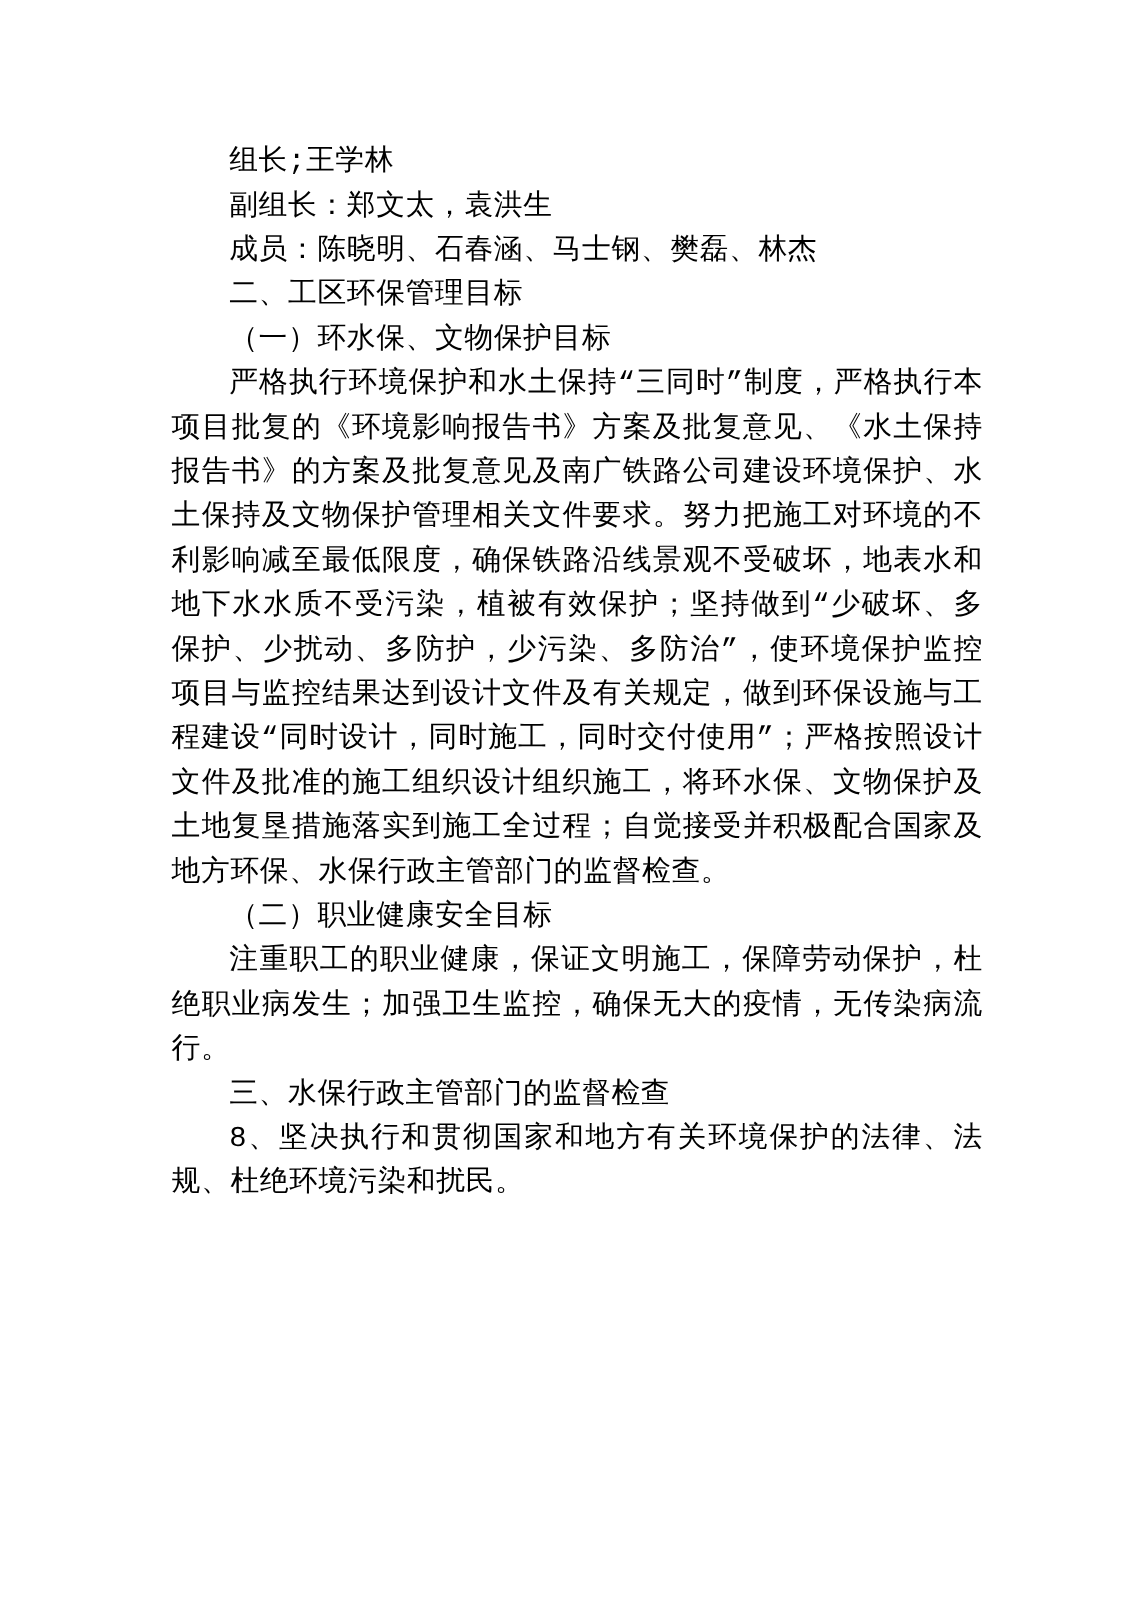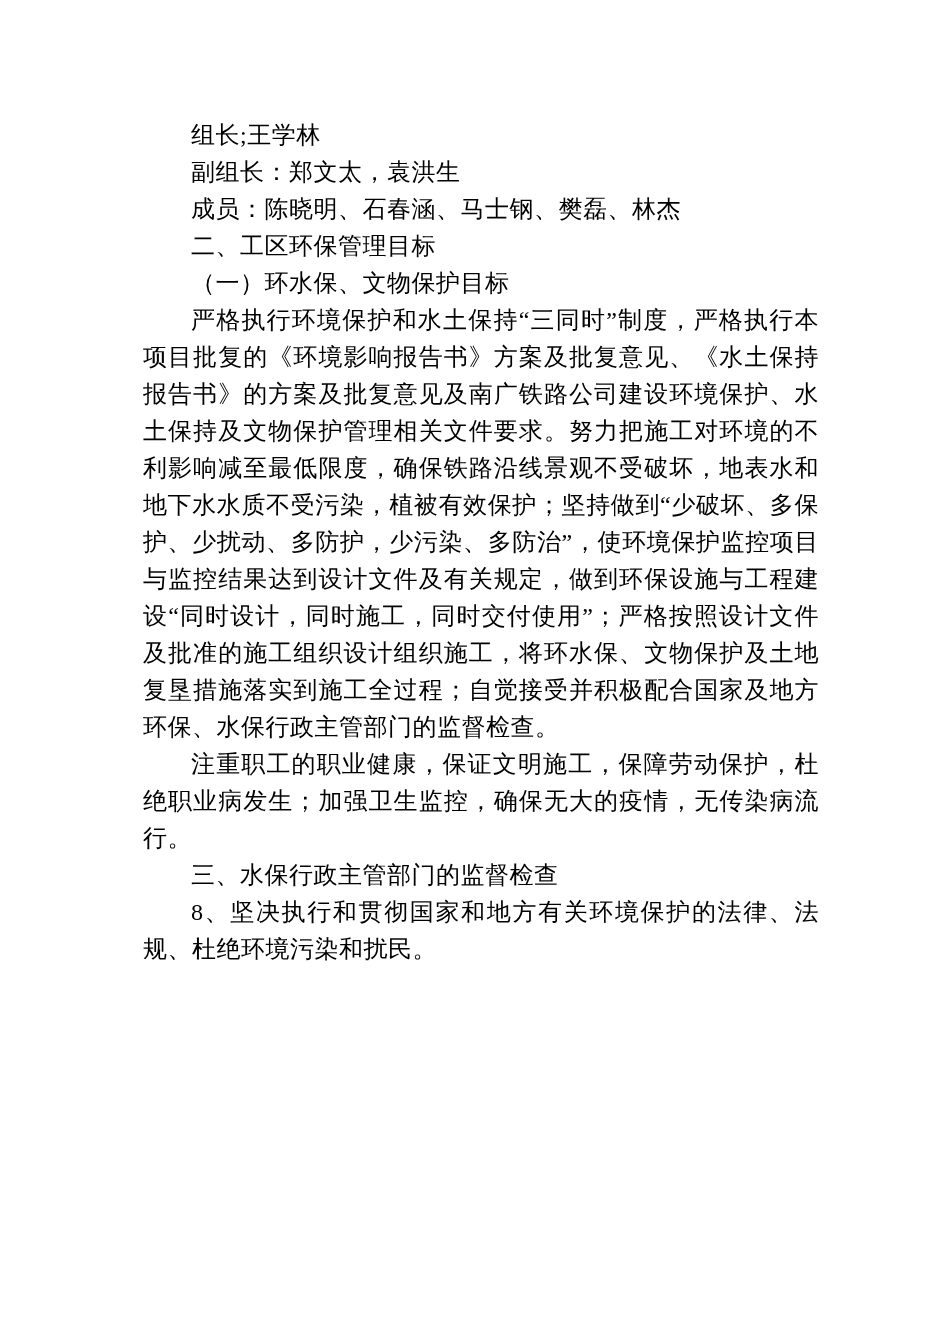--- a/index.html
+++ b/index.html
@@ -6,21 +6,21 @@
     margin: 0;
     padding: 0;
     background: #ffffff;
   }
   .page {
     position: relative;
     width: 950px;
     height: 1080px;
     background: #ffffff;
     color: #000000;
-    font-family: Liberation Serif, serif;
+    font-family: Liberation Mono, monospace;
     overflow: hidden;
   }
   .doc-body {
     position: absolute;
     left: 143px;
     top: 117px;
     width: 676px;
     font-size: 24px;
     line-height: 37px;
     text-align: justify;
@@ -46,20 +46,21 @@
 
 <div class="page">
 
   <div class="doc-body">
     <p class="para">组长;王学林</p>
     <p class="para">副组长：郑文太，袁洪生</p>
     <p class="para">成员：陈晓明、石春涵、马士钢、樊磊、林杰</p>
     <p class="para">二、工区环保管理目标</p>
     <p class="para">（一）环水保、文物保护目标</p>
     <p class="para">严格执行环境保护和水土保持“三同时”制度，严格执行本项目批复的《环境影响报告书》方案及批复意见、《水土保持报告书》的方案及批复意见及南广铁路公司建设环境保护、水土保持及文物保护管理相关文件要求。努力把施工对环境的不利影响减至最低限度，确保铁路沿线景观不受破坏，地表水和地下水水质不受污染，植被有效保护；坚持做到“少破坏、多保护、少扰动、多防护，少污染、多防治”，使环境保护监控项目与监控结果达到设计文件及有关规定，做到环保设施与工程建设“同时设计，同时施工，同时交付使用”；严格按照设计文件及批准的施工组织设计组织施工，将环水保、文物保护及土地复垦措施落实到施工全过程；自觉接受并积极配合国家及地方环保、水保行政主管部门的监督检查。</p>
+    <p class="para">（二）职业健康安全目标</p>
     <p class="para">注重职工的职业健康，保证文明施工，保障劳动保护，杜绝职业病发生；加强卫生监控，确保无大的疫情，无传染病流行。</p>
     <p class="para">三、水保行政主管部门的监督检查</p>
     <p class="para">8、坚决执行和贯彻国家和地方有关环境保护的法律、法规、杜绝环境污染和扰民。</p>
   </div>
 
   <div class="page-footer">
     <span>第2页共9页</span>
   </div>
 
 </div>

